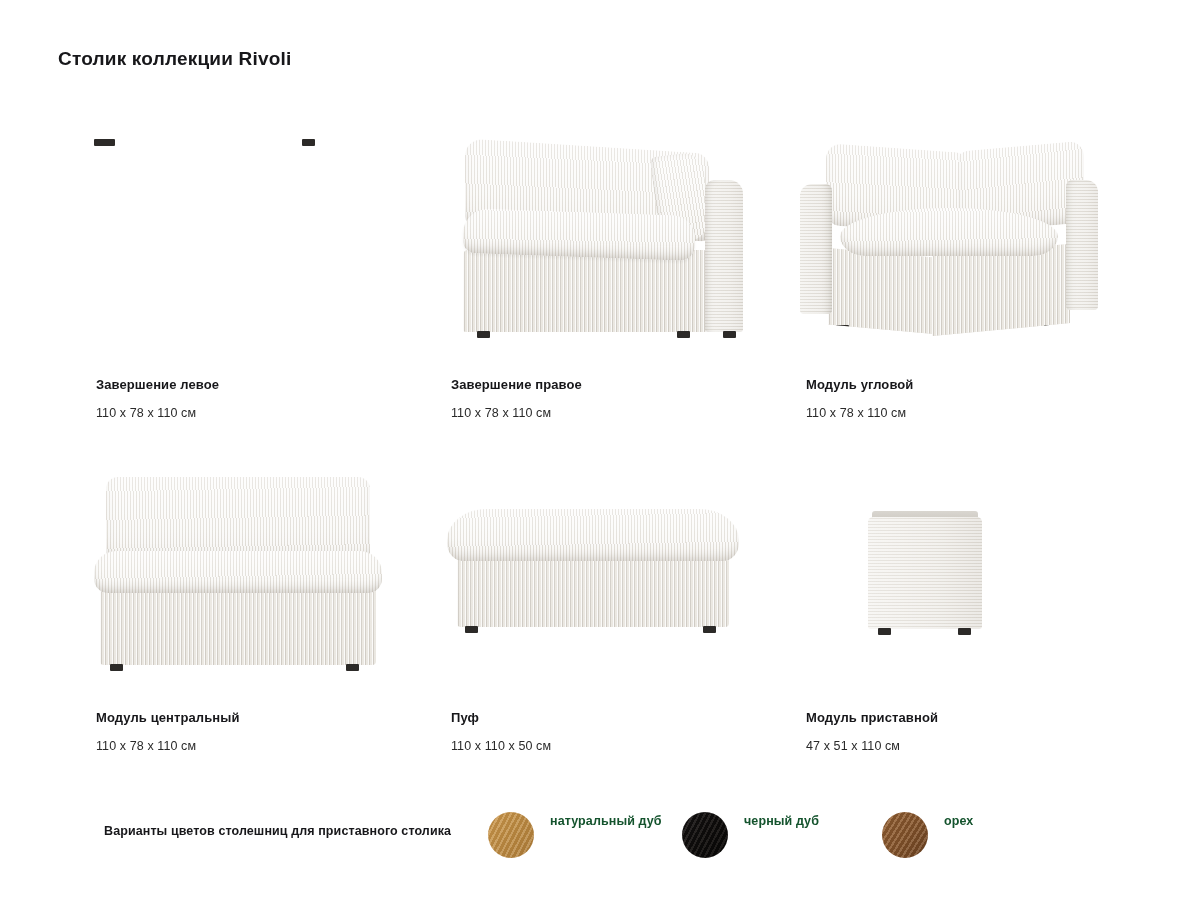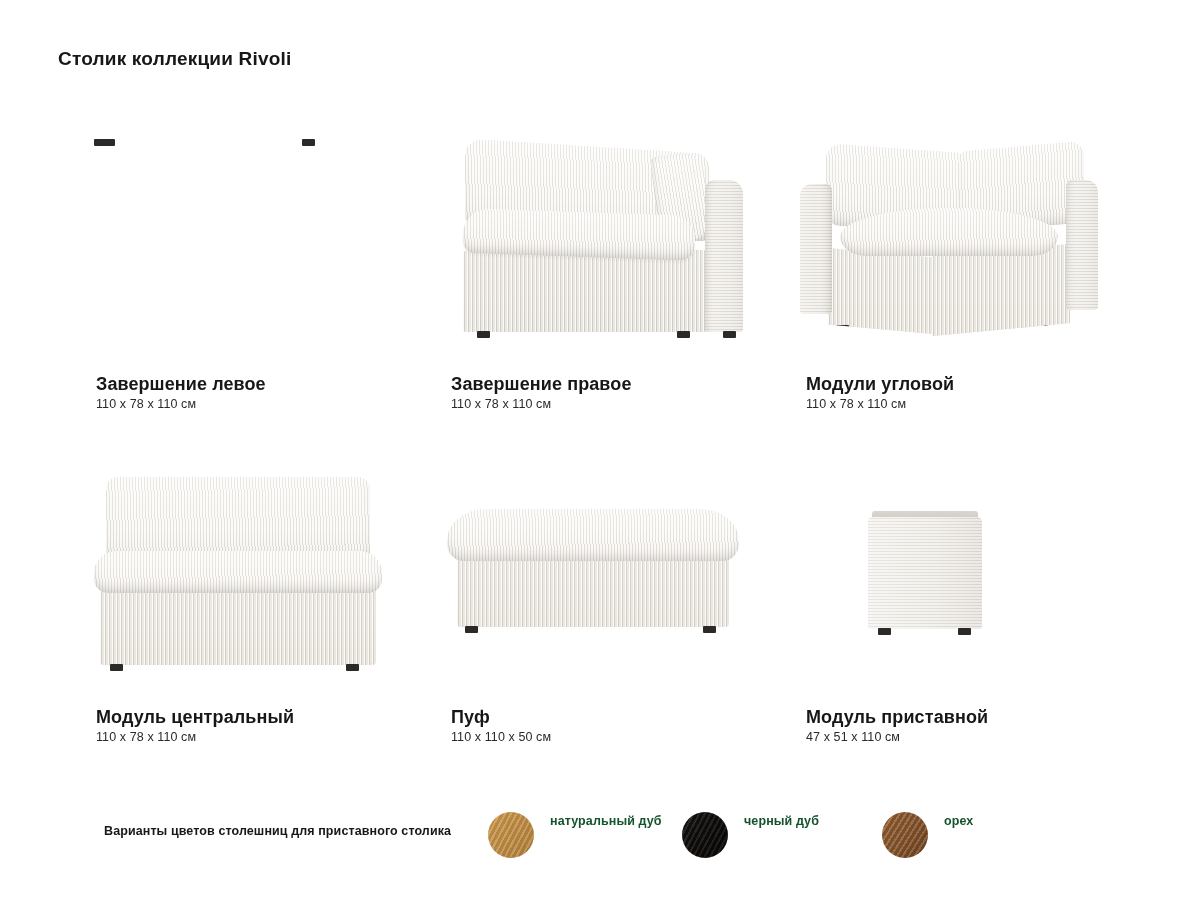--- a/index.html
+++ b/index.html
@@ -23,22 +23,22 @@
   
   .grid{position:absolute;left:0;top:140px;width:1200px;}
   .row{position:relative;height:333px;}
   .cell{position:absolute;top:0;width:355px;height:333px;}
   .cell.c1{left:88px;}
   .cell.c2{left:443px;}
   .cell.c3{left:798px;}
 
   .stage{position:absolute;left:0;top:0;width:300px;height:215px;}
   .caption{position:absolute;left:8px;top:236px;width:330px;}
-  .cap-name{font-size:18px;font-weight:700;color:#17171a;line-height:17px;letter-spacing:.1px;}
-  .cap-dims{font-size:12.5px;font-weight:400;color:#2a2a2a;line-height:17px;margin-top:3px;letter-spacing:.1px;}
+  .cap-name{font-size:13px;font-weight:700;color:#17171a;line-height:17px;letter-spacing:.1px;}
+  .cap-dims{font-size:12.5px;font-weight:400;color:#2a2a2a;line-height:17px;margin-top:12px;letter-spacing:.1px;}
 
   
   .piece{position:absolute;}
 
   
   .fab{
     background:#eceae5;
   }
   .fab-base{
     background:
@@ -269,21 +269,21 @@
           <div class="piece fab fab-base base-r">
             <span class="foot" style="left:112px;bottom:4px;"></span>
           </div>
           <div class="piece fab fab-soft back-cush-l"></div>
           <div class="piece fab fab-soft back-cush-r"></div>
           <div class="piece fab fab-soft seat-cush"></div>
           <div class="piece fab fab-arm arm-l"></div>
           <div class="piece fab fab-arm arm-r"></div>
         </div>
         <div class="caption">
-          <div class="cap-name">Модули угловой</div>
+          <div class="cap-name">Модуль угловой</div>
           <div class="cap-dims">110 x 78 x 110 см</div>
         </div>
       </div>
 
     </div>
 
     <div class="row">
 
       <div class="cell c1">
         <div class="stage m-center">

